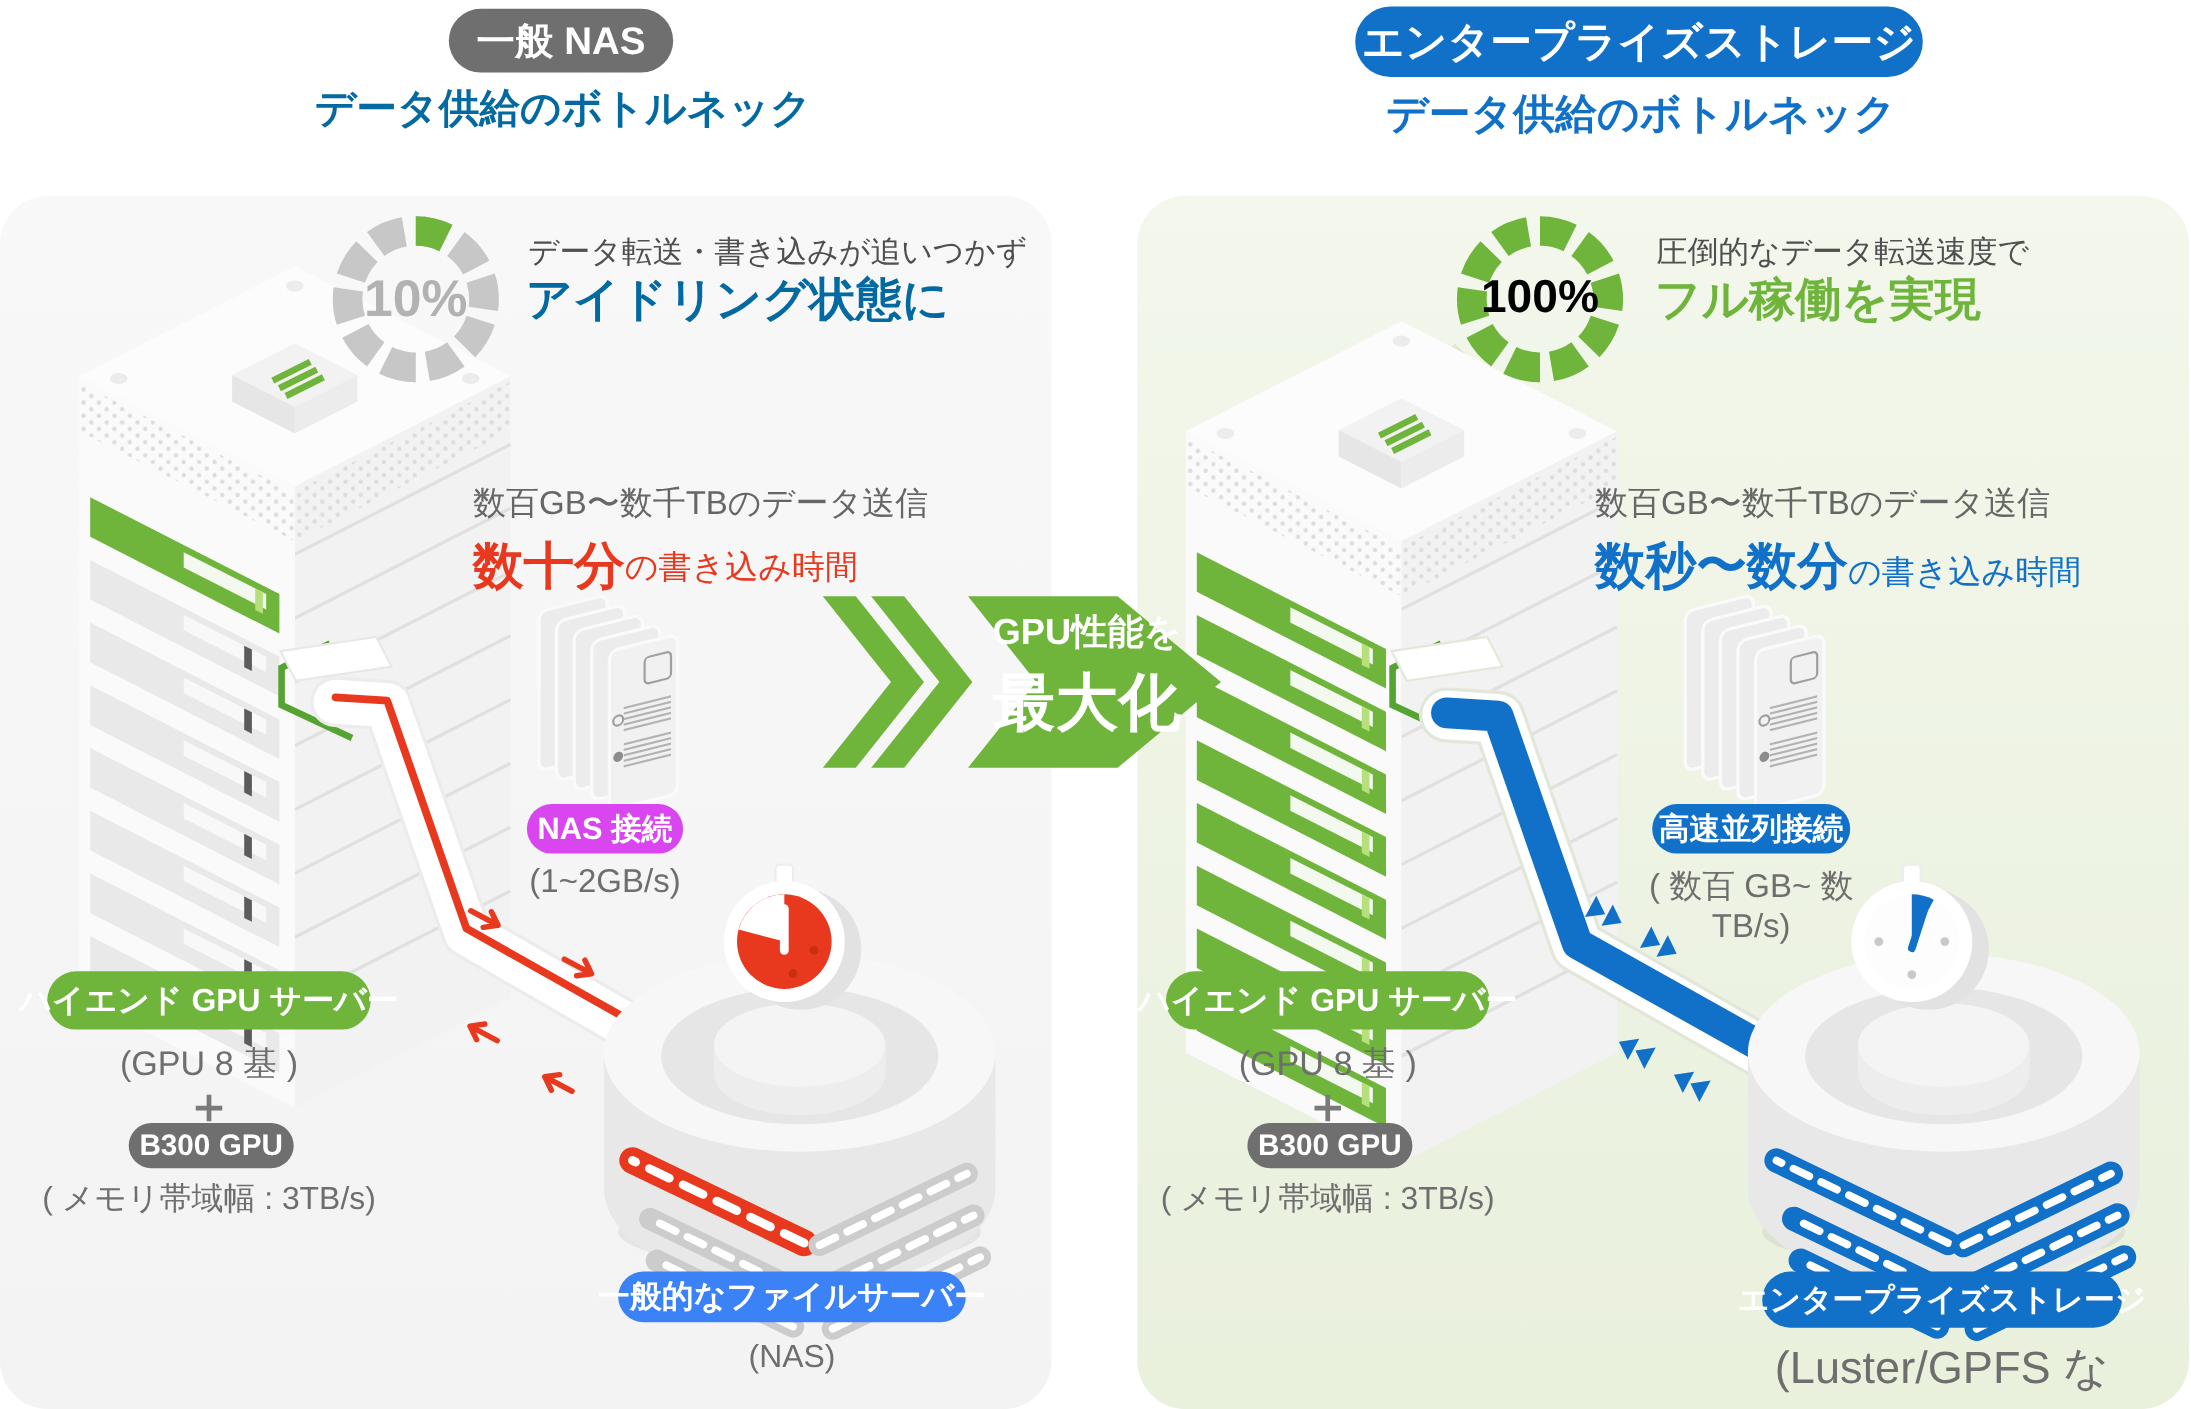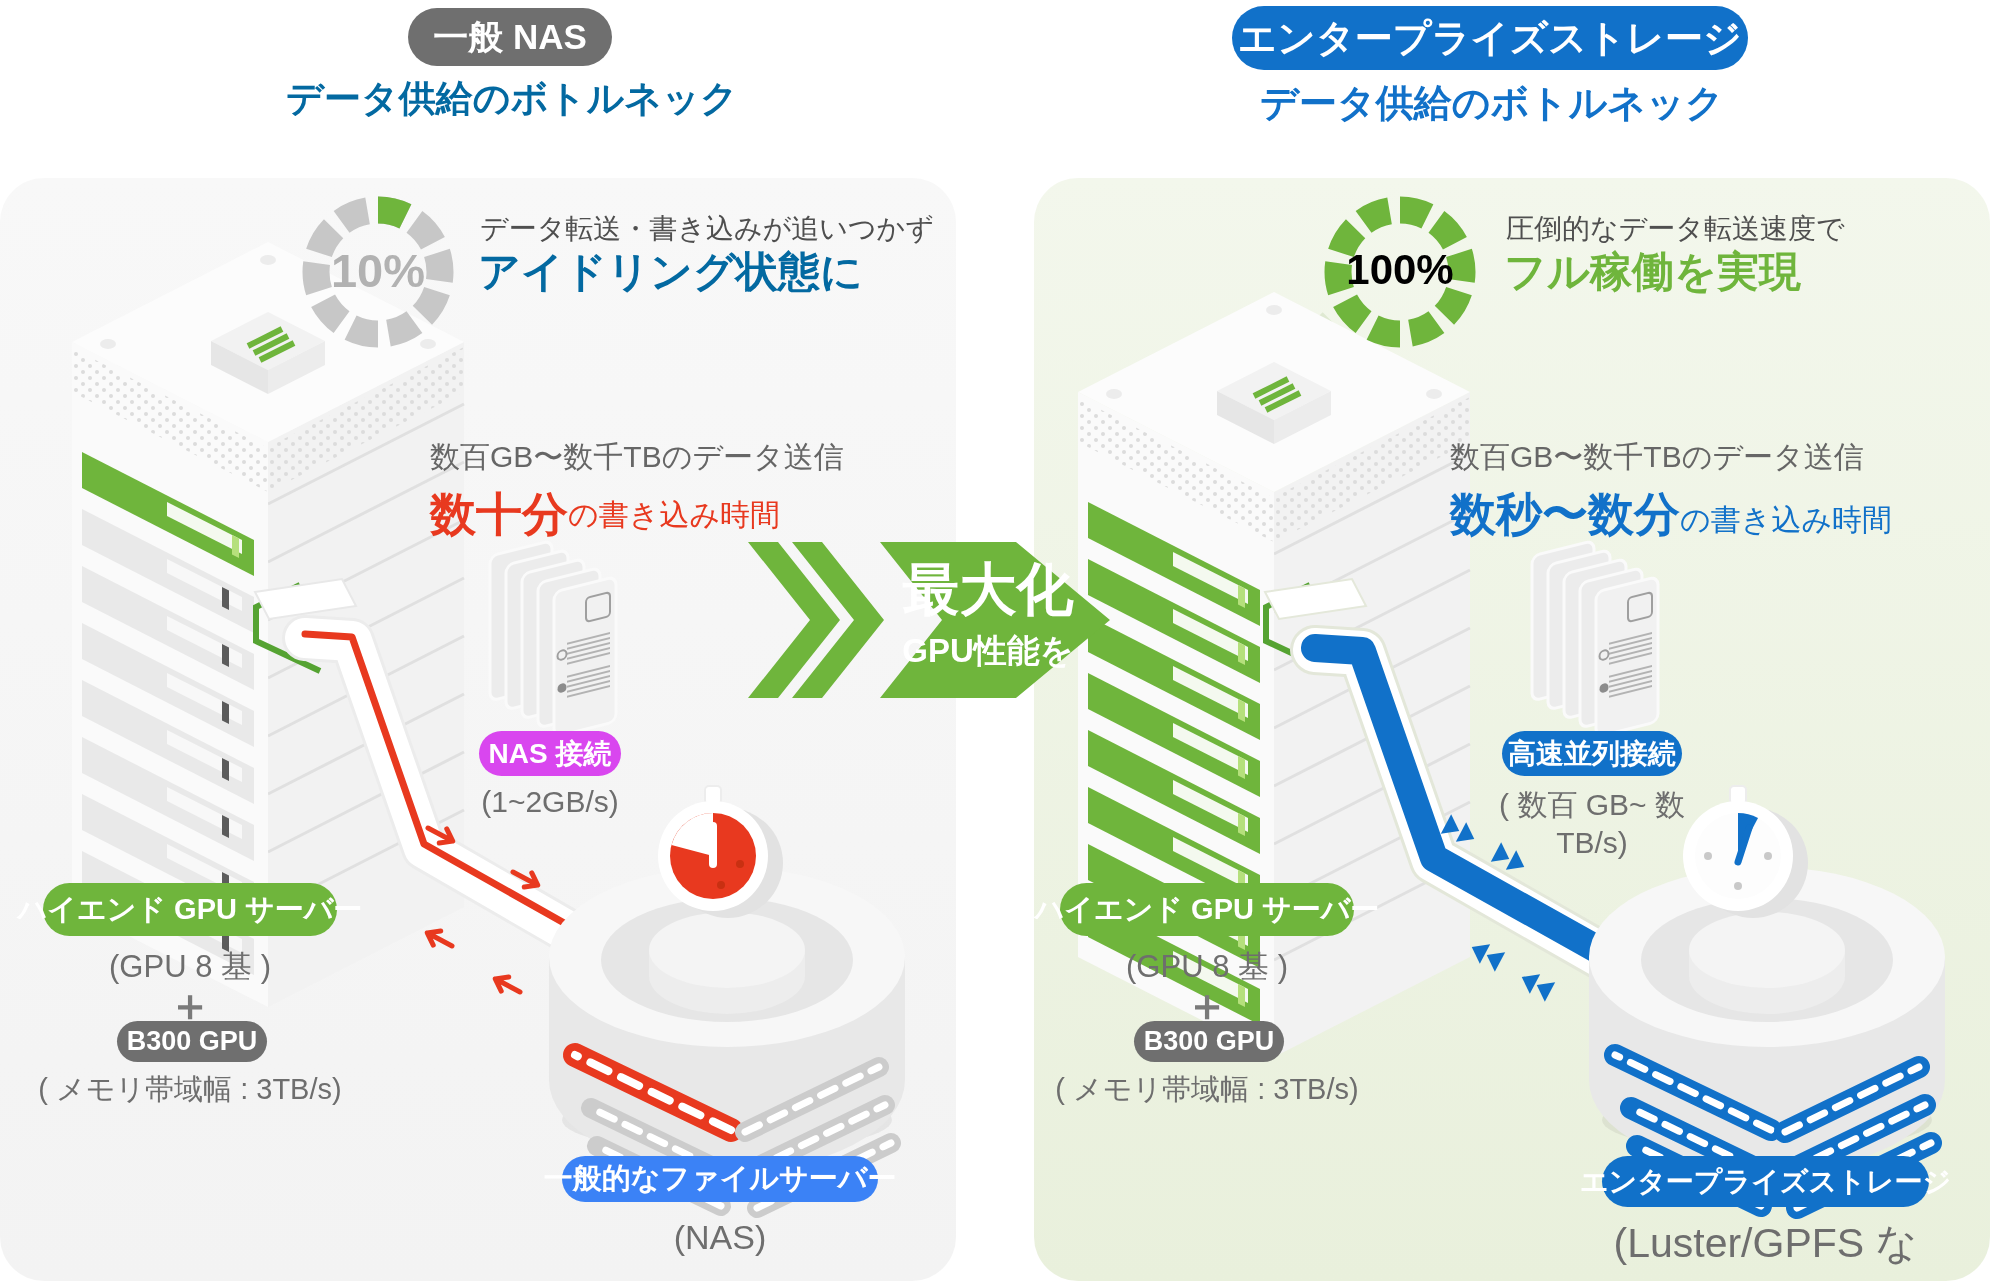--- a/index.html
+++ b/index.html
@@ -255,25 +255,25 @@
   <div class="abs ctr graytext" style="left:43px;top:946px;width:294px;font-size:31px;">(GPU 8 基 )</div>
   <div class="abs ctr" style="left:43px;top:976px;width:294px;font-size:44px;font-weight:bold;color:#7a7a7a;">＋</div>
   <div class="pill" style="left:117px;top:1021px;width:150px;height:41px;background:#6f6f6f;font-size:27px;">
     <span>B300 GPU</span>
   </div>
   <div class="abs ctr graytext" style="left:13px;top:1070px;width:354px;font-size:29px;">( メモリ帯域幅 : 3TB/s)</div>
 
   <div class="pill" style="left:562px;top:1156px;width:316px;height:46px;background:#3b82f6;font-size:29px;">
     <span>一般的なファイルサーバー</span>
   </div>
-  <div class="abs ctr graytext" style="left:562px;top:1218px;width:316px;font-size:34px;">(NAS)</div>
+  <div class="abs ctr graytext" style="left:562px;top:1218px;width:316px;font-size:29px;">(NAS)</div>
 
   <div class="abs ctr" style="left:868px;top:552px;width:240px;color:#ffffff;">
+    <div style="font-size:33px;font-weight:bold;margin-bottom:4px;">GPU性能を</div>
     <div style="font-size:57px;font-weight:bold;">最大化</div>
-    <div style="font-size:33px;font-weight:bold;margin-bottom:4px;">GPU性能を</div>
   </div>
 
   <div class="pill" style="left:1232px;top:6px;width:516px;height:64px;background:#1171c9;font-size:38px;">
     <span>エンタープライズストレージ</span>
   </div>
   <div class="abs ctr" style="left:1242px;top:78px;width:500px;font-size:38px;font-weight:bold;color:#1171c9;">データ供給のボトルネック</div>
 
   <div class="abs ctr" style="left:1330px;top:246px;width:140px;font-size:42px;font-weight:bold;color:#000000;">100%</div>
   <div class="abs caption1" style="left:1506px;top:210px;">圧倒的なデータ転送速度で</div>
   <div class="abs caption2" style="left:1504px;top:244px;color:#6fb53c;">フル稼働を実現</div>

